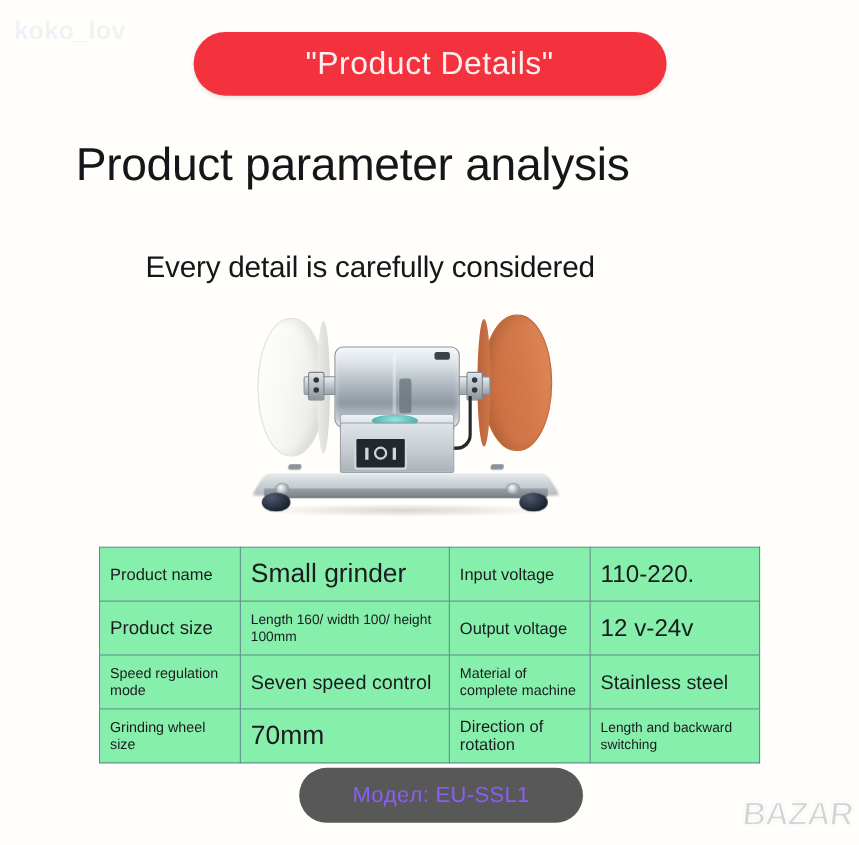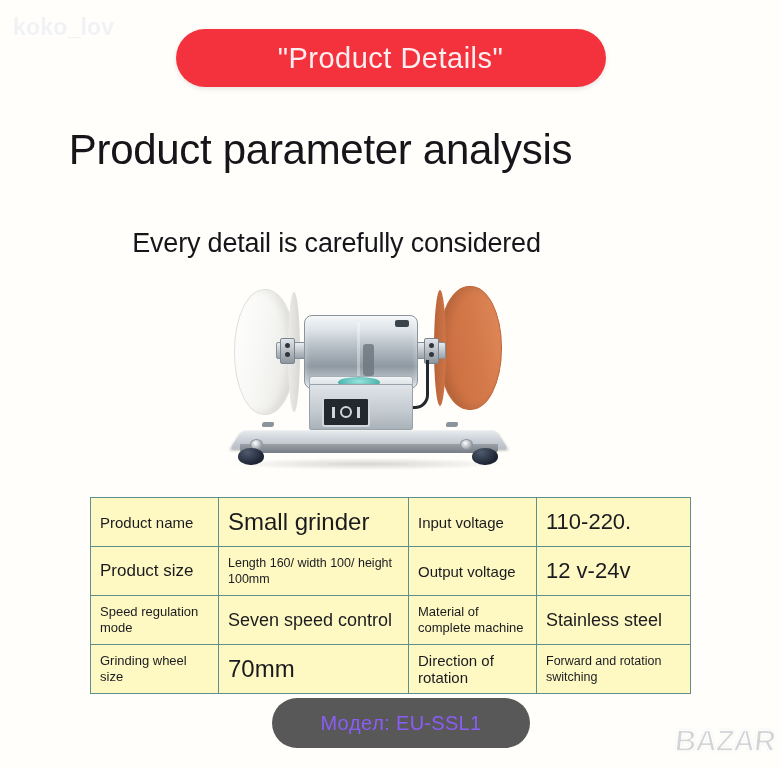--- a/index.html
+++ b/index.html
@@ -347,21 +347,21 @@
     position: absolute;
     left: 90px;
     top: 497px;
     width: 600px;
     border-collapse: collapse;
     table-layout: fixed;
     background: #fbfbf8;
   }
   .spec-table td {
     border: 1px solid #5f8f8c;
-    background: #fef9c3;
+    background: #86efac;
     color: #1b1b1f;
     padding: 5px 9px;
     vertical-align: middle;
     font-family: "Liberation Sans", sans-serif;
   }
   .spec-table tr { height: 49px; }
   
   .col-k1 { width: 128px; }
   .col-v1 { width: 190px; }
   .col-k2 { width: 128px; }
@@ -499,21 +499,21 @@
       <tr>
         <td class="k-sm">Speed regulation mode</td>
         <td class="v-md v-ctr">Seven speed control</td>
         <td class="k-sm">Material of complete machine</td>
         <td class="v-md">Stainless steel</td>
       </tr>
       <tr>
         <td class="k-sm">Grinding wheel size</td>
         <td class="v-xl v-ctr">70mm</td>
         <td class="k-md">Direction of rotation</td>
-        <td class="v-sm">Forward and rotation switching</td>
+        <td class="v-sm">Length and backward switching</td>
       </tr>
     </tbody>
   </table>
 
   <div class="model-pill">
     <span class="model-text">Moдeл: EU-SSL1</span>
   </div>
 
   <div class="bazar">BAZAR</div>
 

